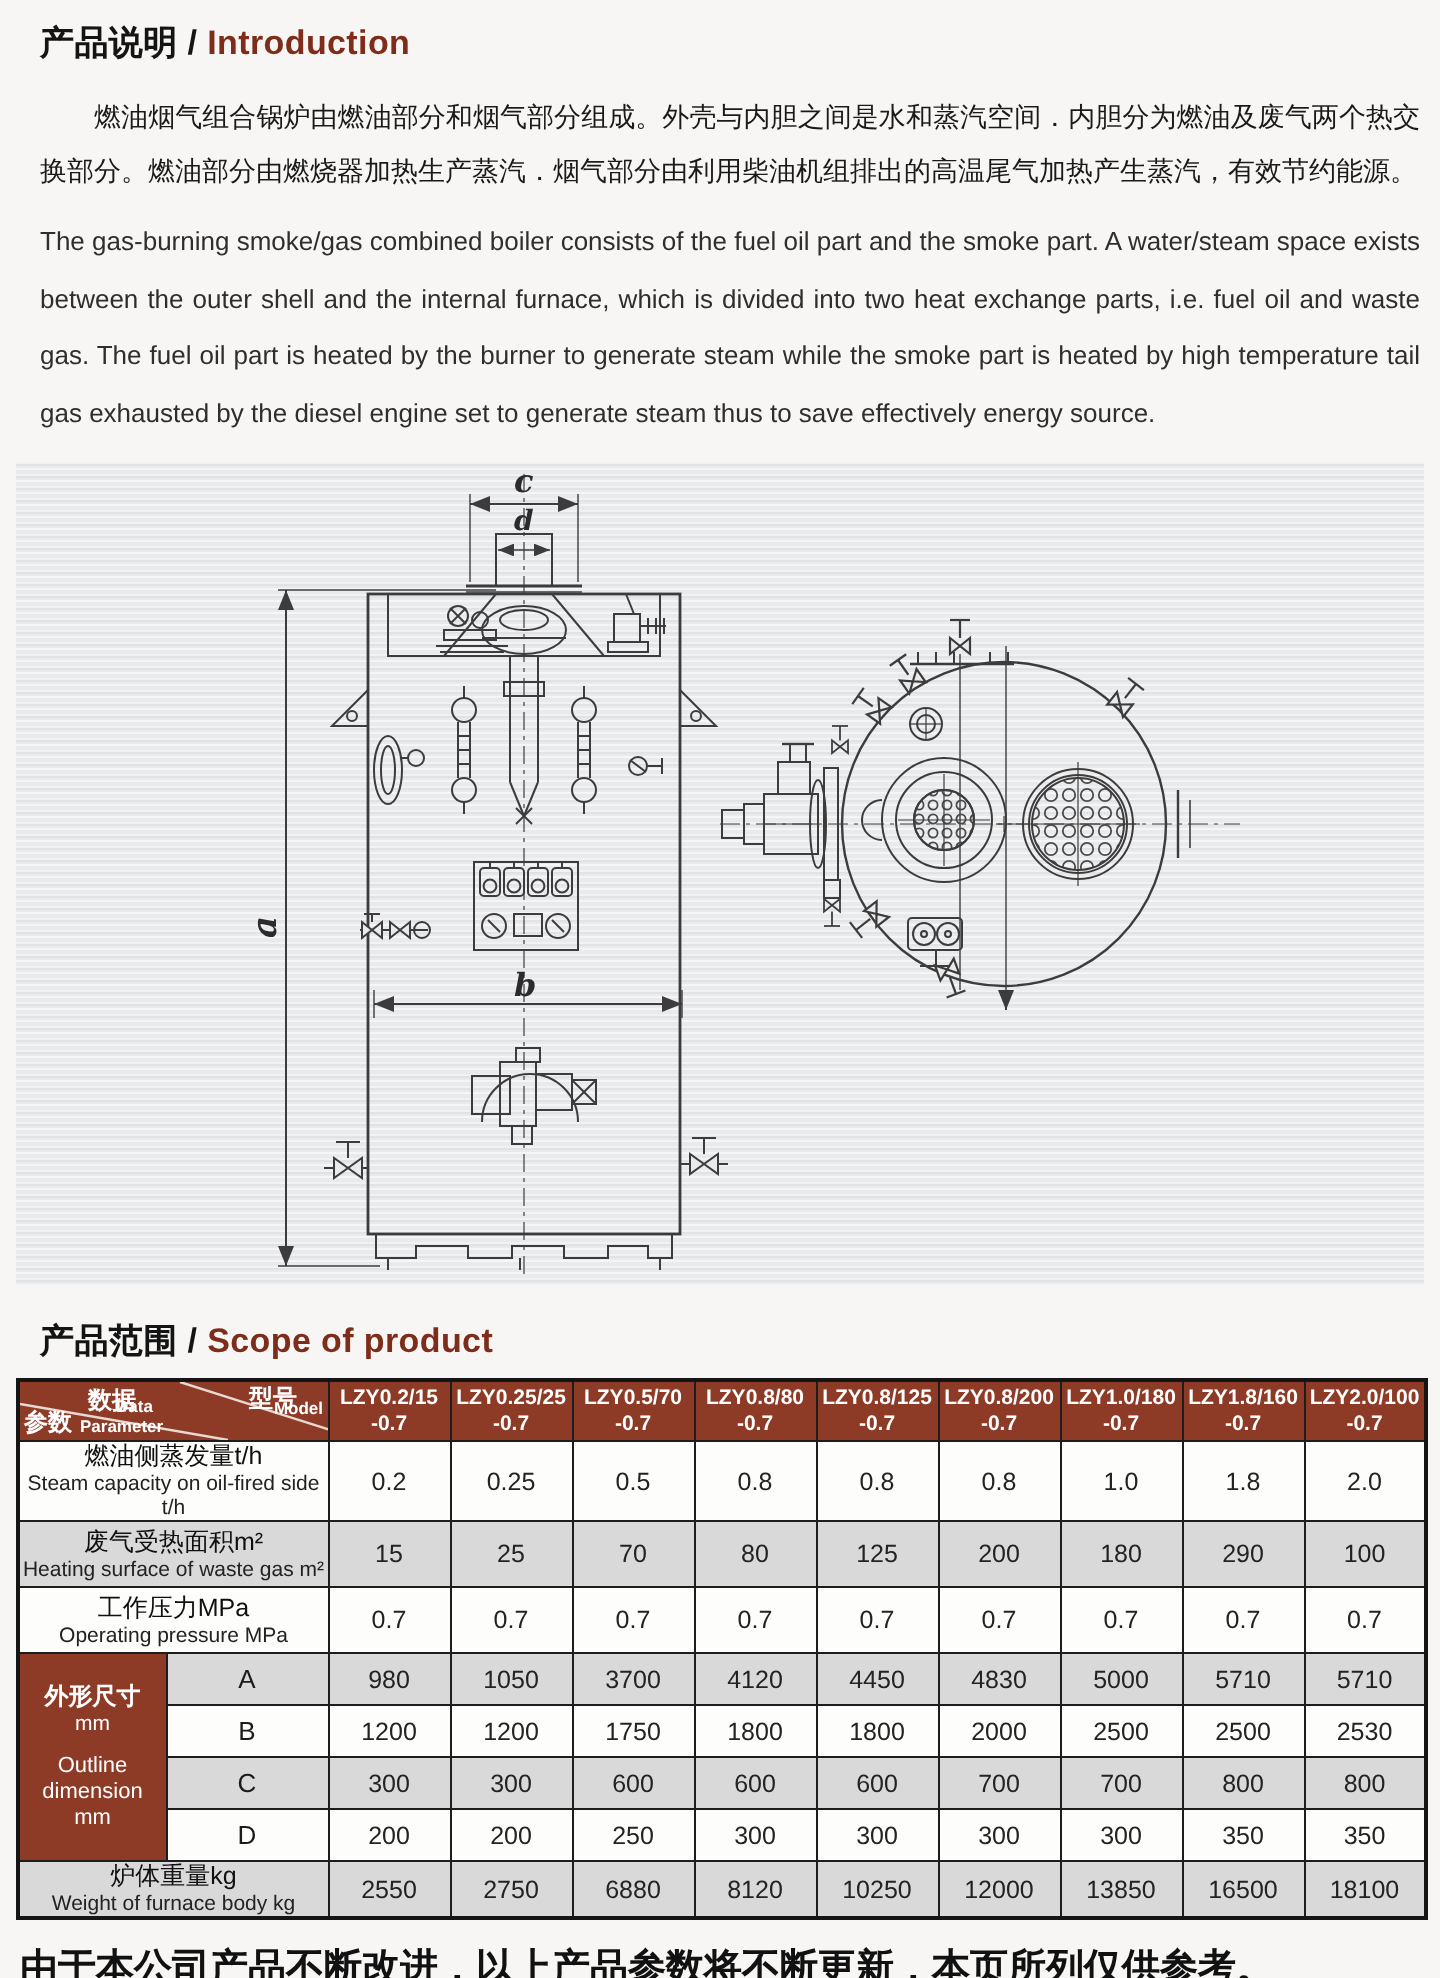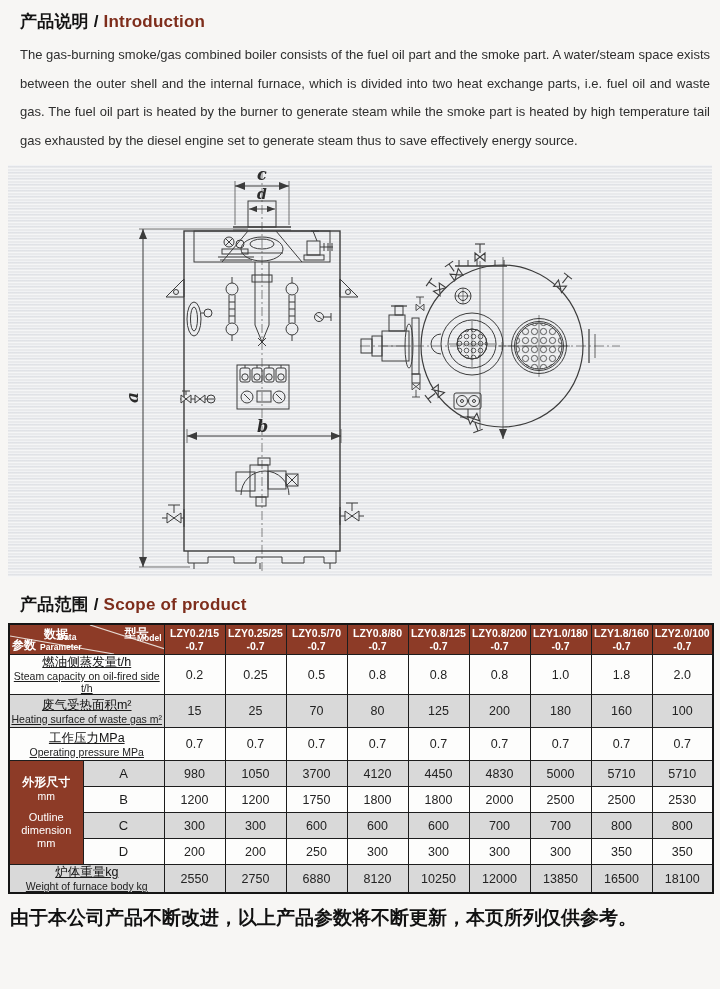--- a/index.html
+++ b/index.html
@@ -35,21 +35,21 @@
   table.product{border-collapse:collapse;table-layout:fixed;margin:7px 0 0 8px;
                 width:704px;border:2px solid #151515;background:#fdfdfc;}
   table.product td, table.product th{border:1px solid #1d1d1d;padding:0;vertical-align:middle;
                 overflow:hidden;}
   th.corner{position:relative;background:#8d3b27;height:29px;text-align:center;}
   th.corner span{position:absolute;color:#fff;line-height:1;}
   th.corner .c-zh{font-size:12px;font-weight:bold;}
   th.corner .c-en{font-size:8.5px;font-weight:bold;}
   th.model-cell{background:#8d3b27;color:#fff;font-weight:bold;font-size:10.5px;
                 line-height:12.5px;text-align:center;border-color:#3a1f15;}
-  td.label-cell{text-align:center;text-decoration:underline;}
+  td.label-cell{text-align:center;}
   td.label-cell .zh{font-size:12.5px;color:#101010;line-height:15px;}
   td.label-cell .en{font-size:10.5px;color:#222;line-height:12px;}
   td.val{text-align:center;font-size:12.5px;color:#232323;}
   tr.h-simple{height:33px;} tr.h-outline{height:26px;} tr.h-weight{height:28px;}
   tr.shaded td{background:#d9d9d9;}
   tr.shaded td.group-cell{background:#8d3b27;}
   td.group-cell{background:#8d3b27;color:#fff;text-align:center;}
   td.group-cell .g-zh{font-size:12px;font-weight:bold;line-height:15px;}
   td.group-cell .g-unit{font-size:10.5px;line-height:13px;}
   td.group-cell .g-sp{height:8px;}
@@ -63,20 +63,21 @@
 </head>
 <body>
 
 <div class="page">
   <div class="inner">
 
     <div class="sec-head">
       <span class="zh">产品说明</span><span class="sep"> / </span><span class="en">Introduction</span>
     </div>
 
+    <div class="para-zh">燃油烟气组合锅炉由燃油部分和烟气部分组成。外壳与内胆之间是水和蒸汽空间．内胆分为燃油及废气两个热交换部分。燃油部分由燃烧器加热生产蒸汽．烟气部分由利用柴油机组排出的高温尾气加热产生蒸汽，有效节约能源。</div>
     <div class="para-en">The gas-burning smoke/gas combined boiler consists of the fuel oil part and the smoke part. A water/steam space exists between the outer shell and the internal furnace, which is divided into two heat exchange parts, i.e. fuel oil and waste gas. The fuel oil part is heated by the burner to generate steam while the smoke part is heated by high temperature tail gas exhausted by the diesel engine set to generate steam thus to save effectively energy source.</div>
   </div>
 
   <div class="diagram">
     <svg width="704" height="412" viewBox="0 0 704 412">
       <defs>
         <marker id="arr" markerWidth="11" markerHeight="8" refX="10" refY="4" orient="auto-start-reverse">
           <path d="M0,0 L10,4 L0,8 Z" fill="#3c3c3c"></path>
         </marker>
         <pattern id="tubes" patternUnits="userSpaceOnUse" width="9" height="9">
@@ -421,21 +422,21 @@
             <div class="zh">废气受热面积m²</div>
             <div class="en">Heating surface of waste gas  m²</div>
           </td>
           <td class="val">15</td>
           <td class="val">25</td>
           <td class="val">70</td>
           <td class="val">80</td>
           <td class="val">125</td>
           <td class="val">200</td>
           <td class="val">180</td>
-          <td class="val">160</td>
+          <td class="val">290</td>
           <td class="val">100</td>
         </tr>
         <tr class="h-simple">
           <td class="label-cell" colspan="2">
             <div class="zh">工作压力MPa</div>
             <div class="en">Operating pressure  MPa</div>
           </td>
           <td class="val">0.7</td>
           <td class="val">0.7</td>
           <td class="val">0.7</td>

